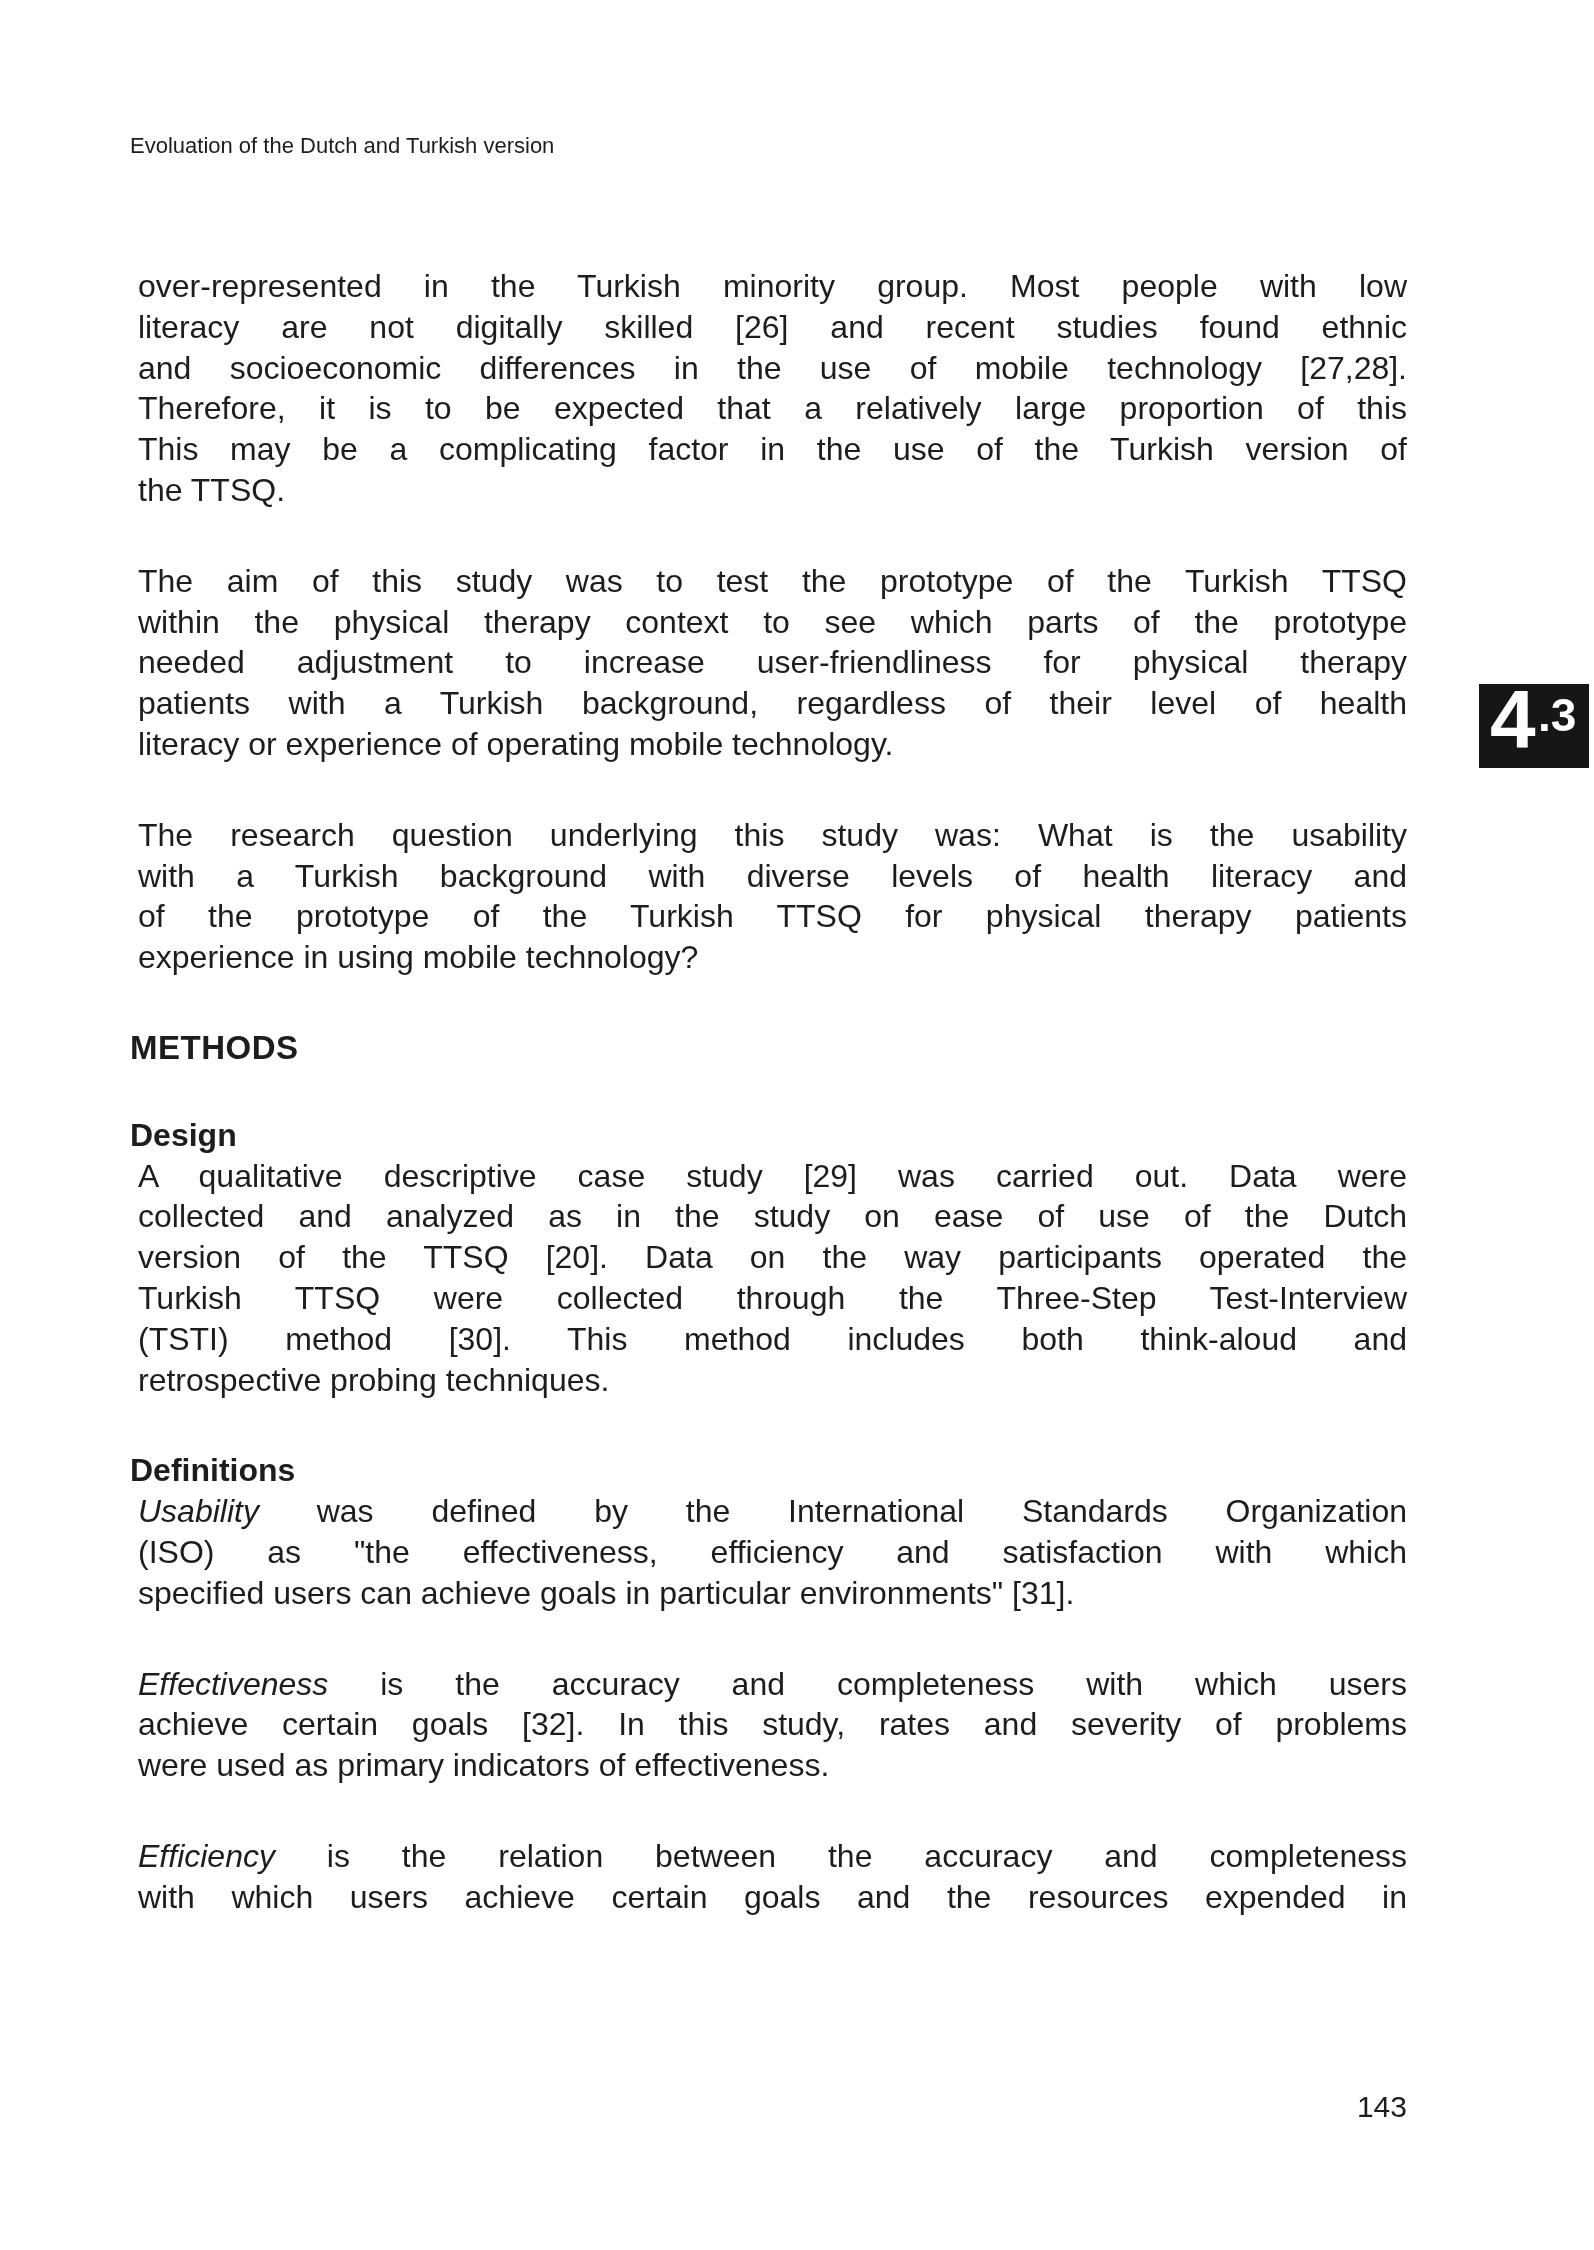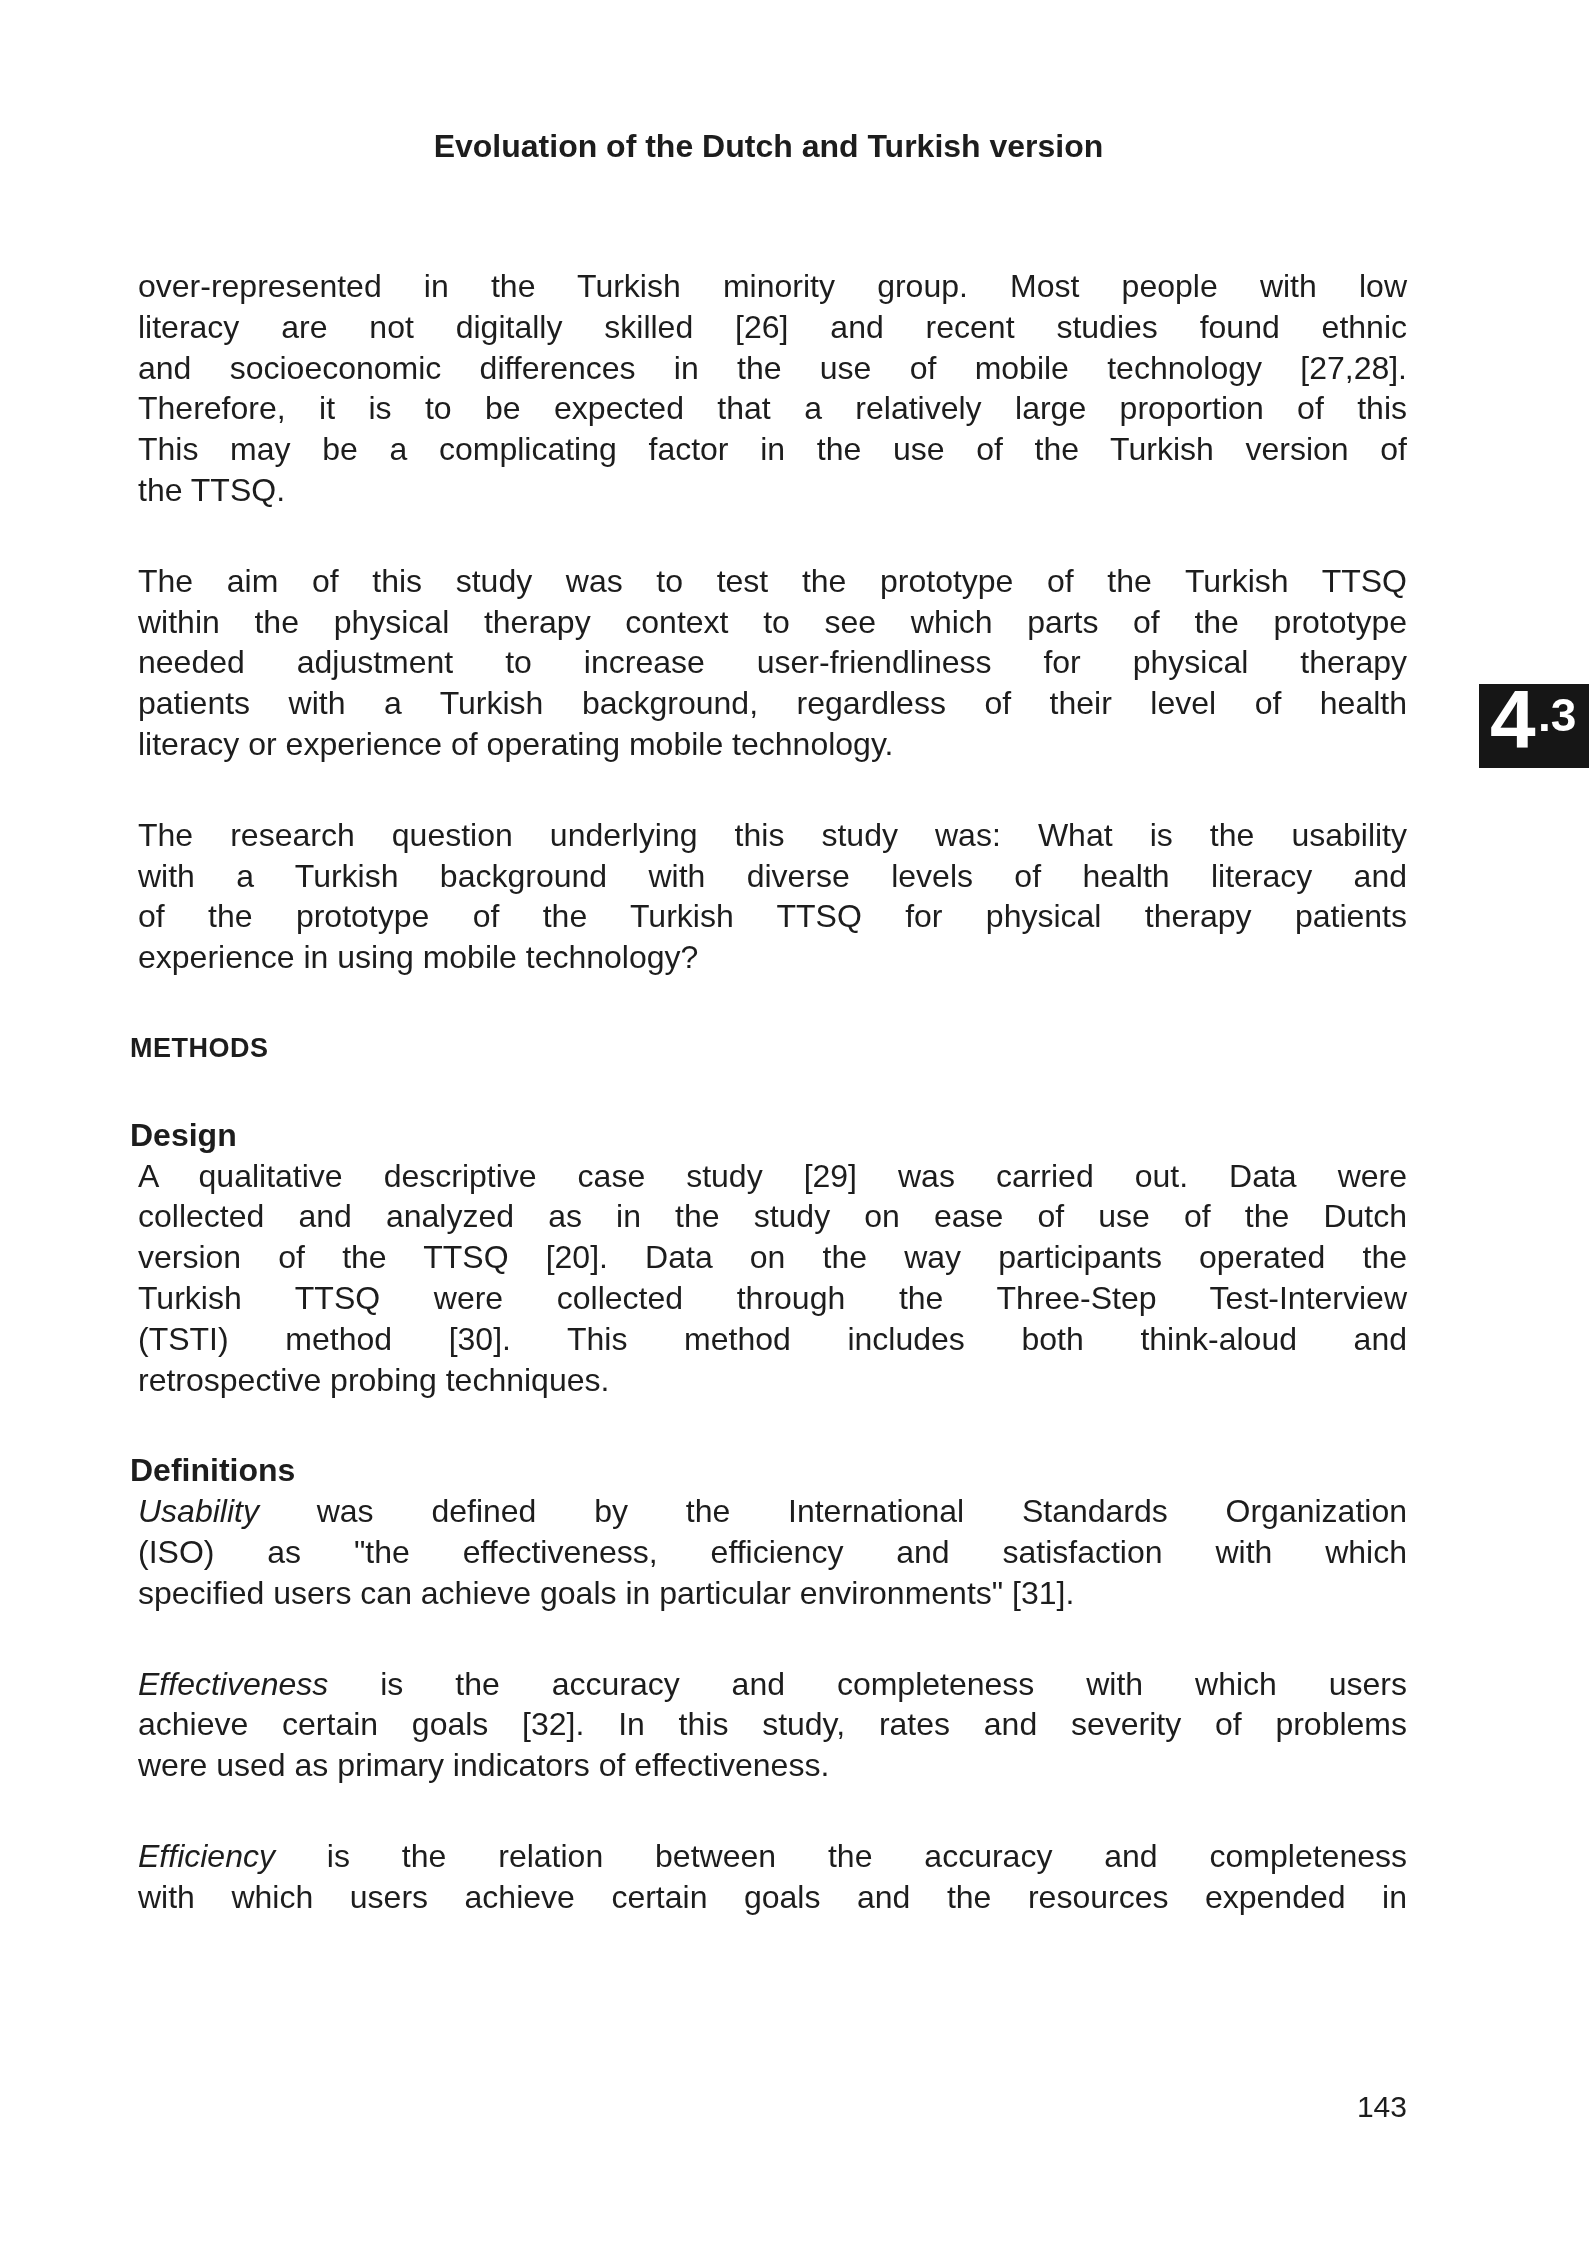--- a/index.html
+++ b/index.html
@@ -14,24 +14,24 @@
     background: var(--page-bg, #ffffff);
     color: var(--text, #1d1d1d);
     font-family: "Liberation Sans", sans-serif;
     overflow: hidden;
   }
   .running-header {
     position: absolute;
     left: 130px;
     right: 187px;
     top: 129px;
-    text-align: center;
-    font-size: 32px;
+    text-align: left;
+    font-size: 22px;
     line-height: 34px;
-    font-weight: 700;
+    font-weight: 400;
   }
   .content {
     position: absolute;
     left: 130px;
     top: 266px;
     width: 1277px;
     font-size: 32px;
     line-height: 40.8px;
   }
   p.para {
@@ -43,21 +43,21 @@
   }
   .line.just {
     text-align: justify;
     text-align-last: justify;
   }
   em {
     font-style: italic;
   }
   .h-section {
     margin: 0 0 46px 0;
-    font-size: 27px;
+    font-size: 33px;
     line-height: 40.8px;
     font-weight: 700;
     letter-spacing: 0.5px;
   }
   .h-sub {
     margin: 0;
     font-size: 32px;
     line-height: 40.8px;
     font-weight: 700;
   }

